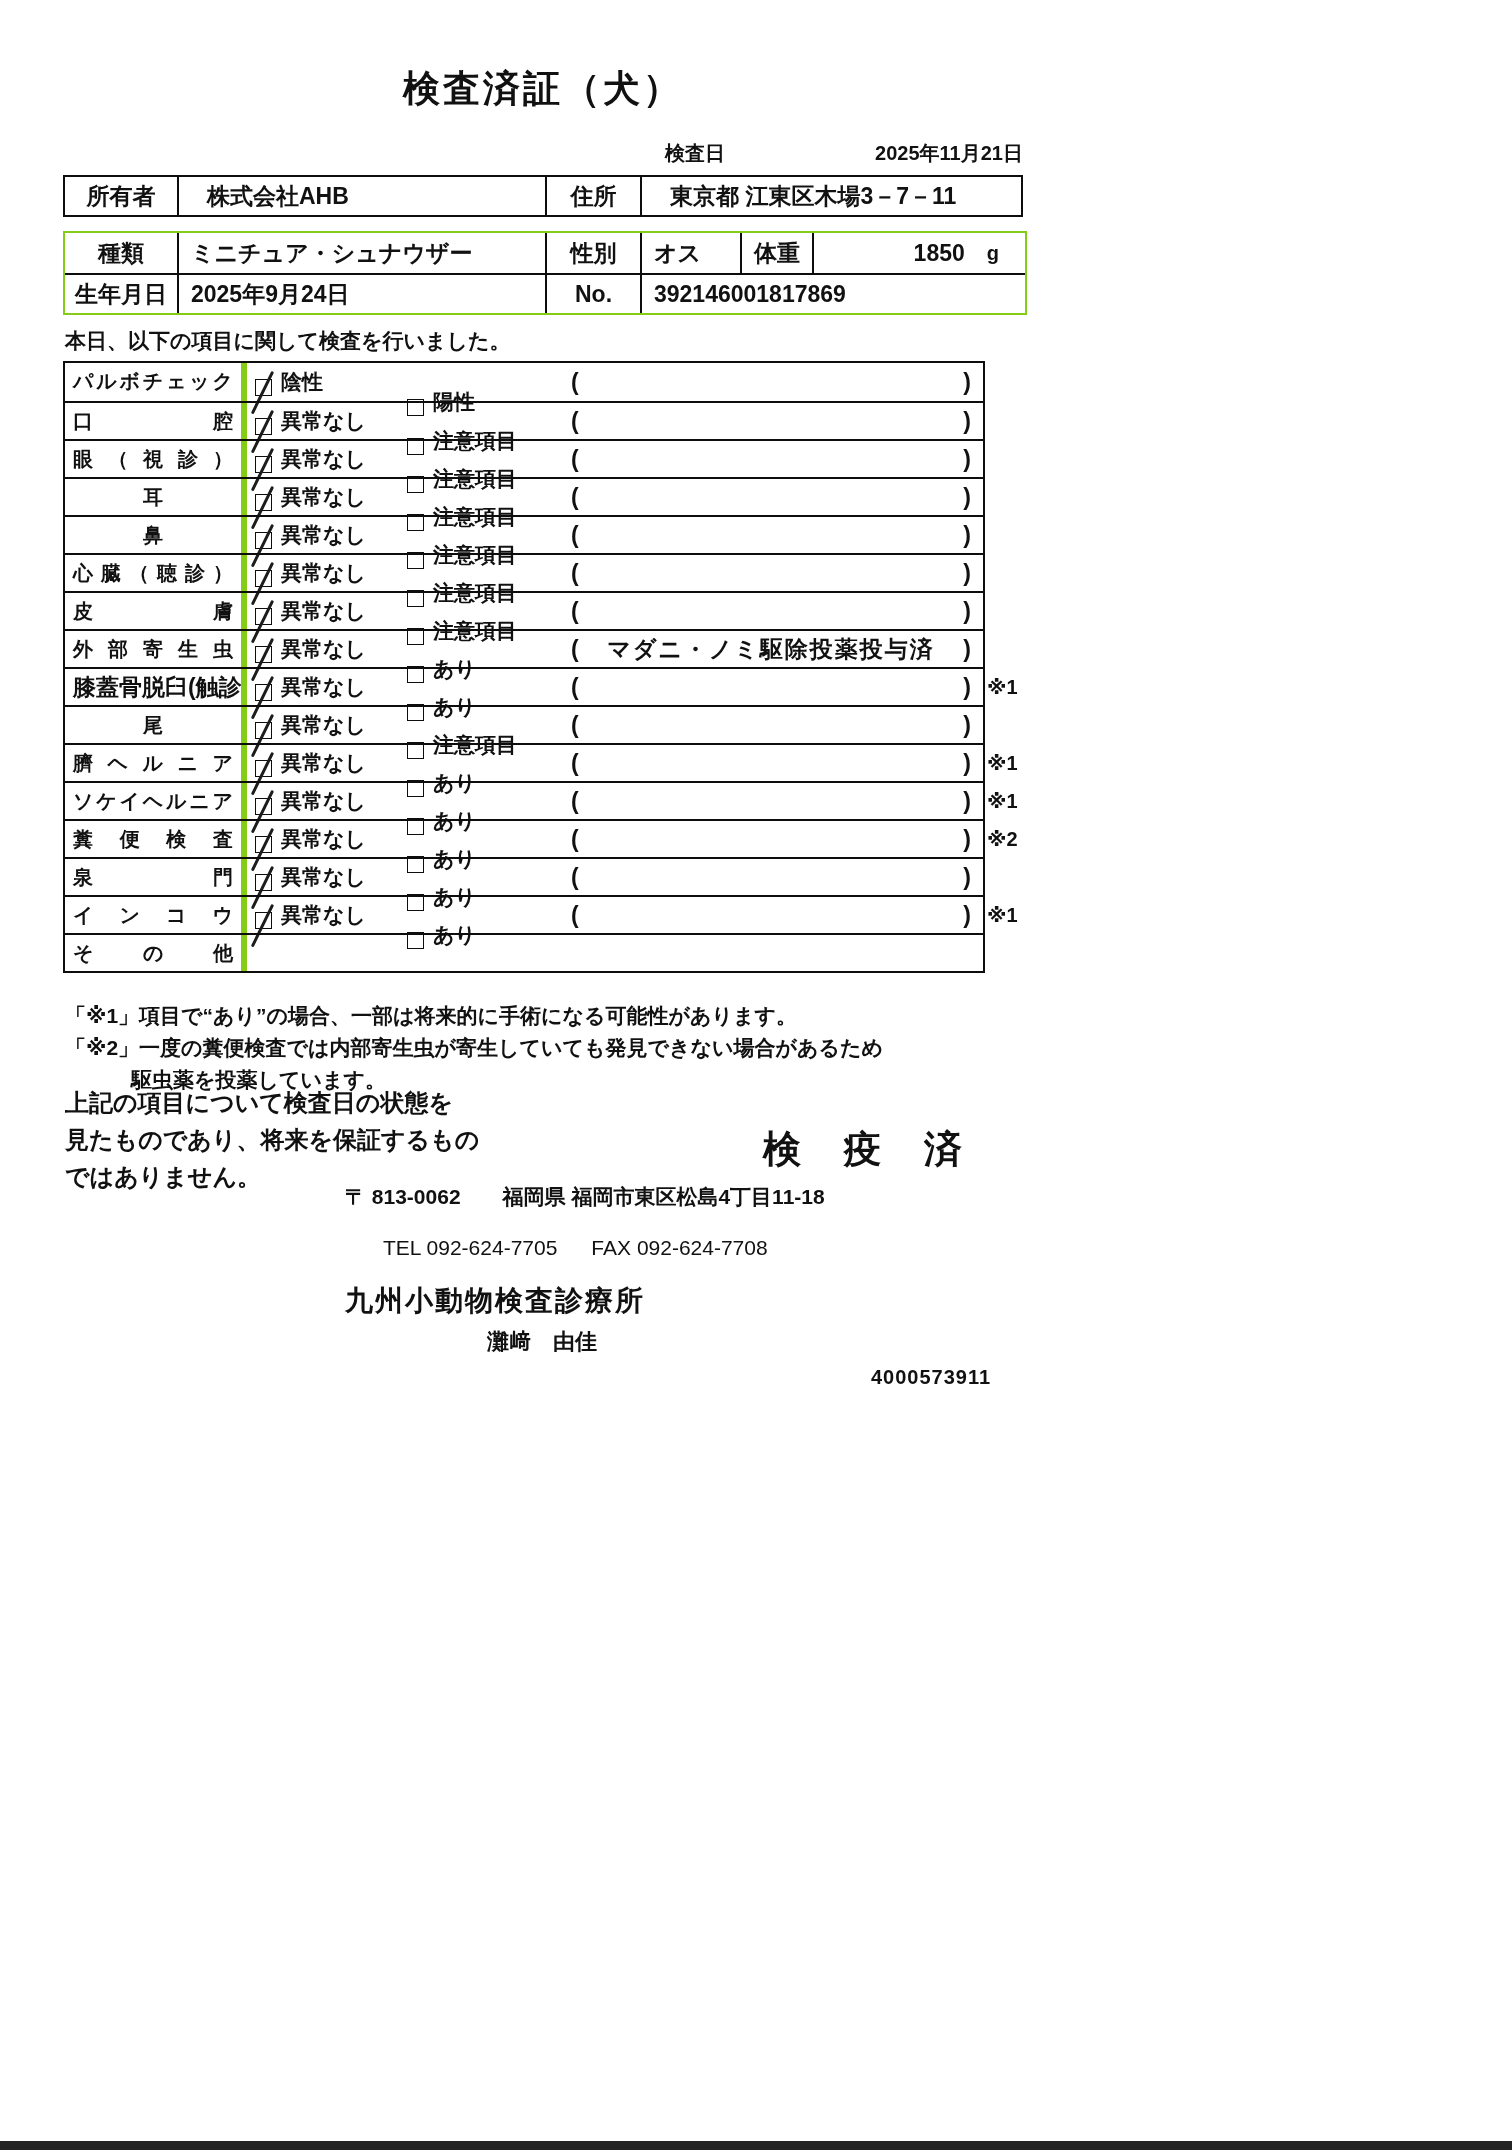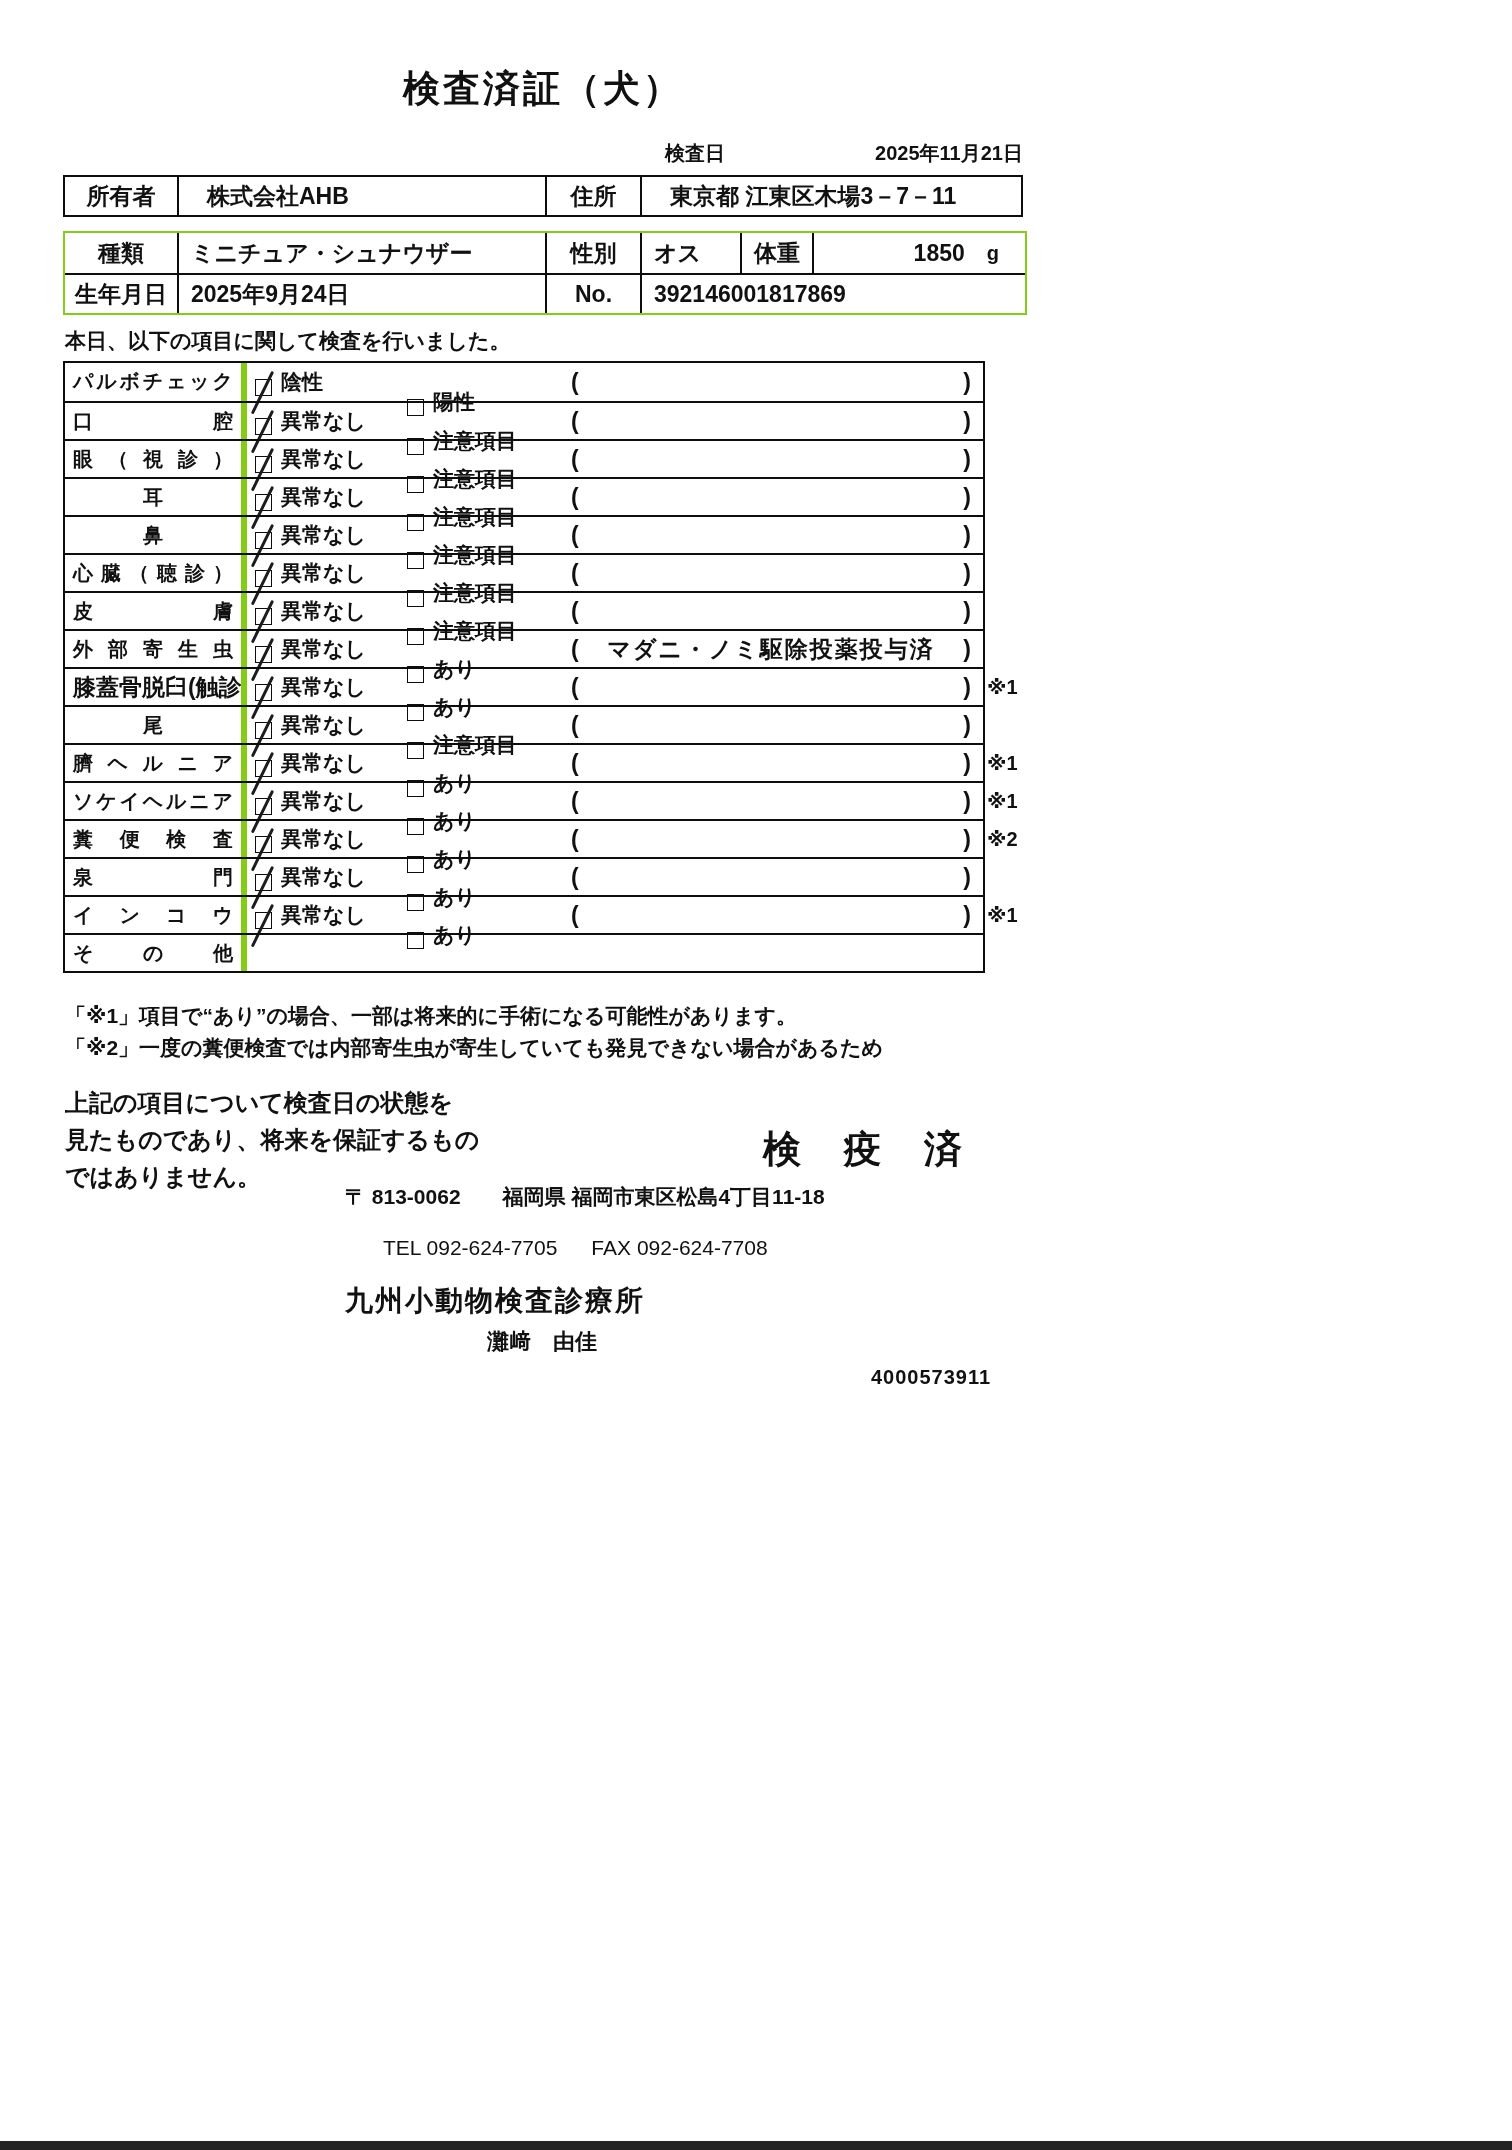--- a/index.html
+++ b/index.html
@@ -417,20 +417,21 @@
     <div class="irow">
       <div class="ilabel">その他</div>
       <div class="ibody"></div>
     </div>
 
   </div>
 
   <div class="footnotes">
     <div>「※1」項目で“あり”の場合、一部は将来的に手術になる可能性があります。</div>
     <div>「※2」一度の糞便検査では内部寄生虫が寄生していても発見できない場合があるため</div>
+    <div class="indent">駆虫薬を投薬しています。</div>
   </div>
 
   <div class="disclaimer">
     <div>上記の項目について検査日の状態を</div>
     <div>見たものであり、将来を保証するもの</div>
     <div>ではありません。</div>
   </div>
 
   <div class="stamp">検 疫 済</div>
 

